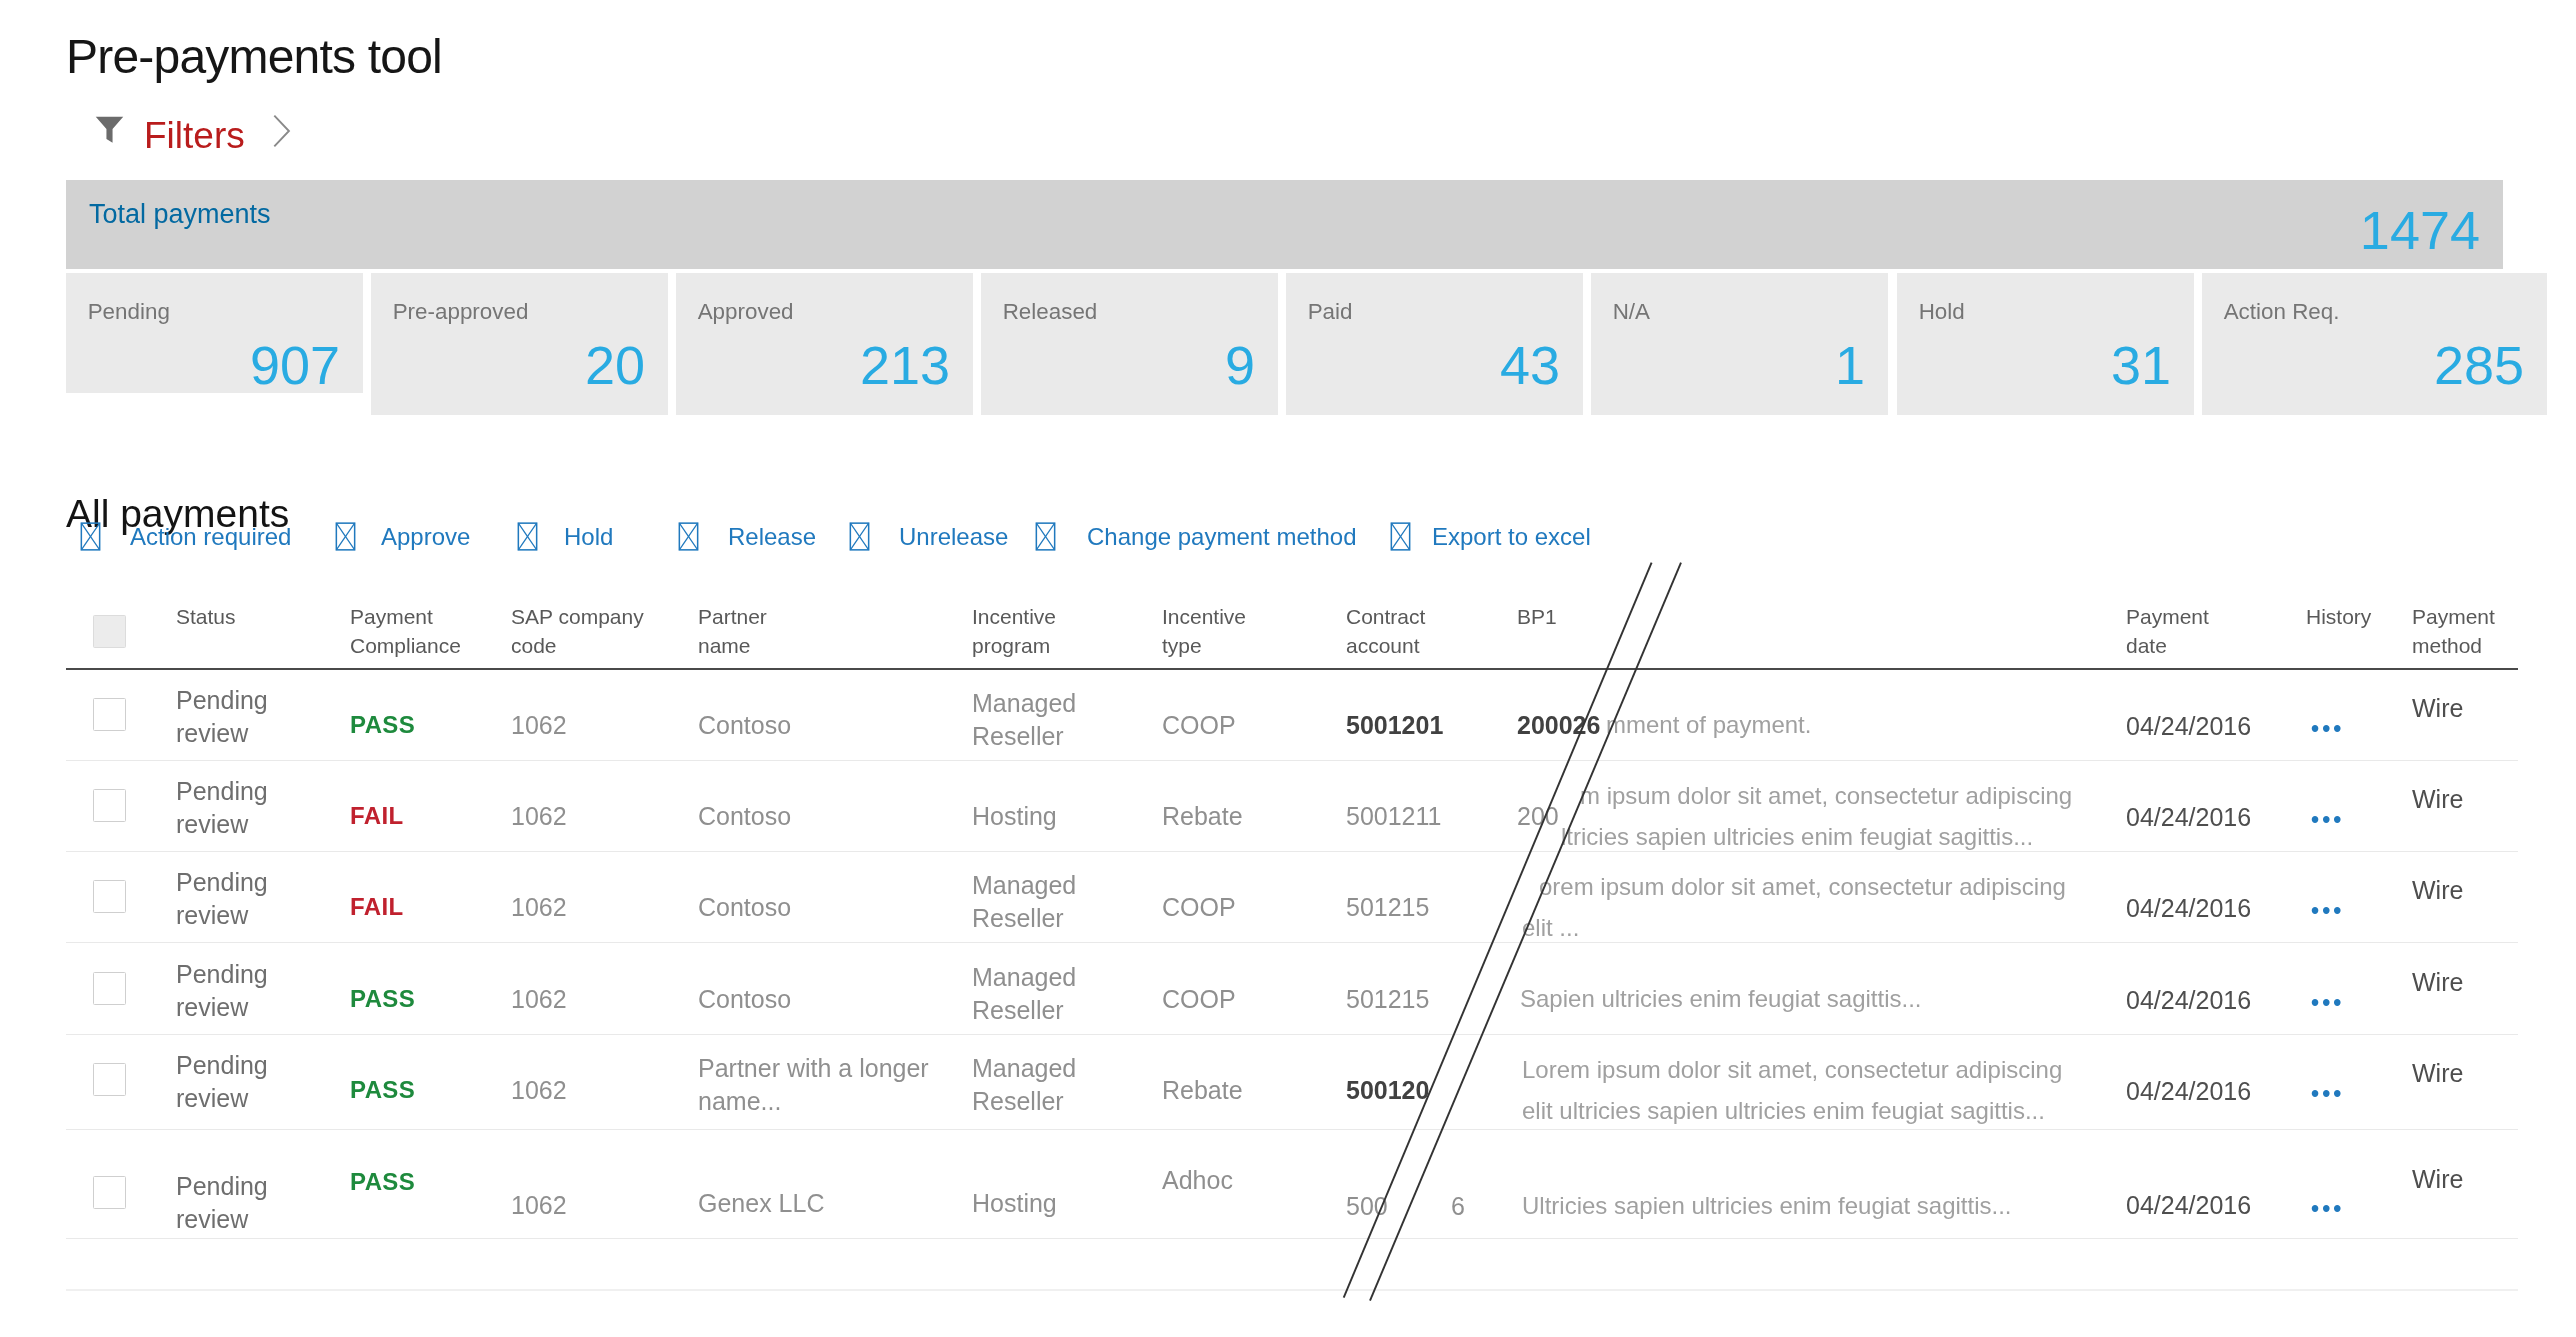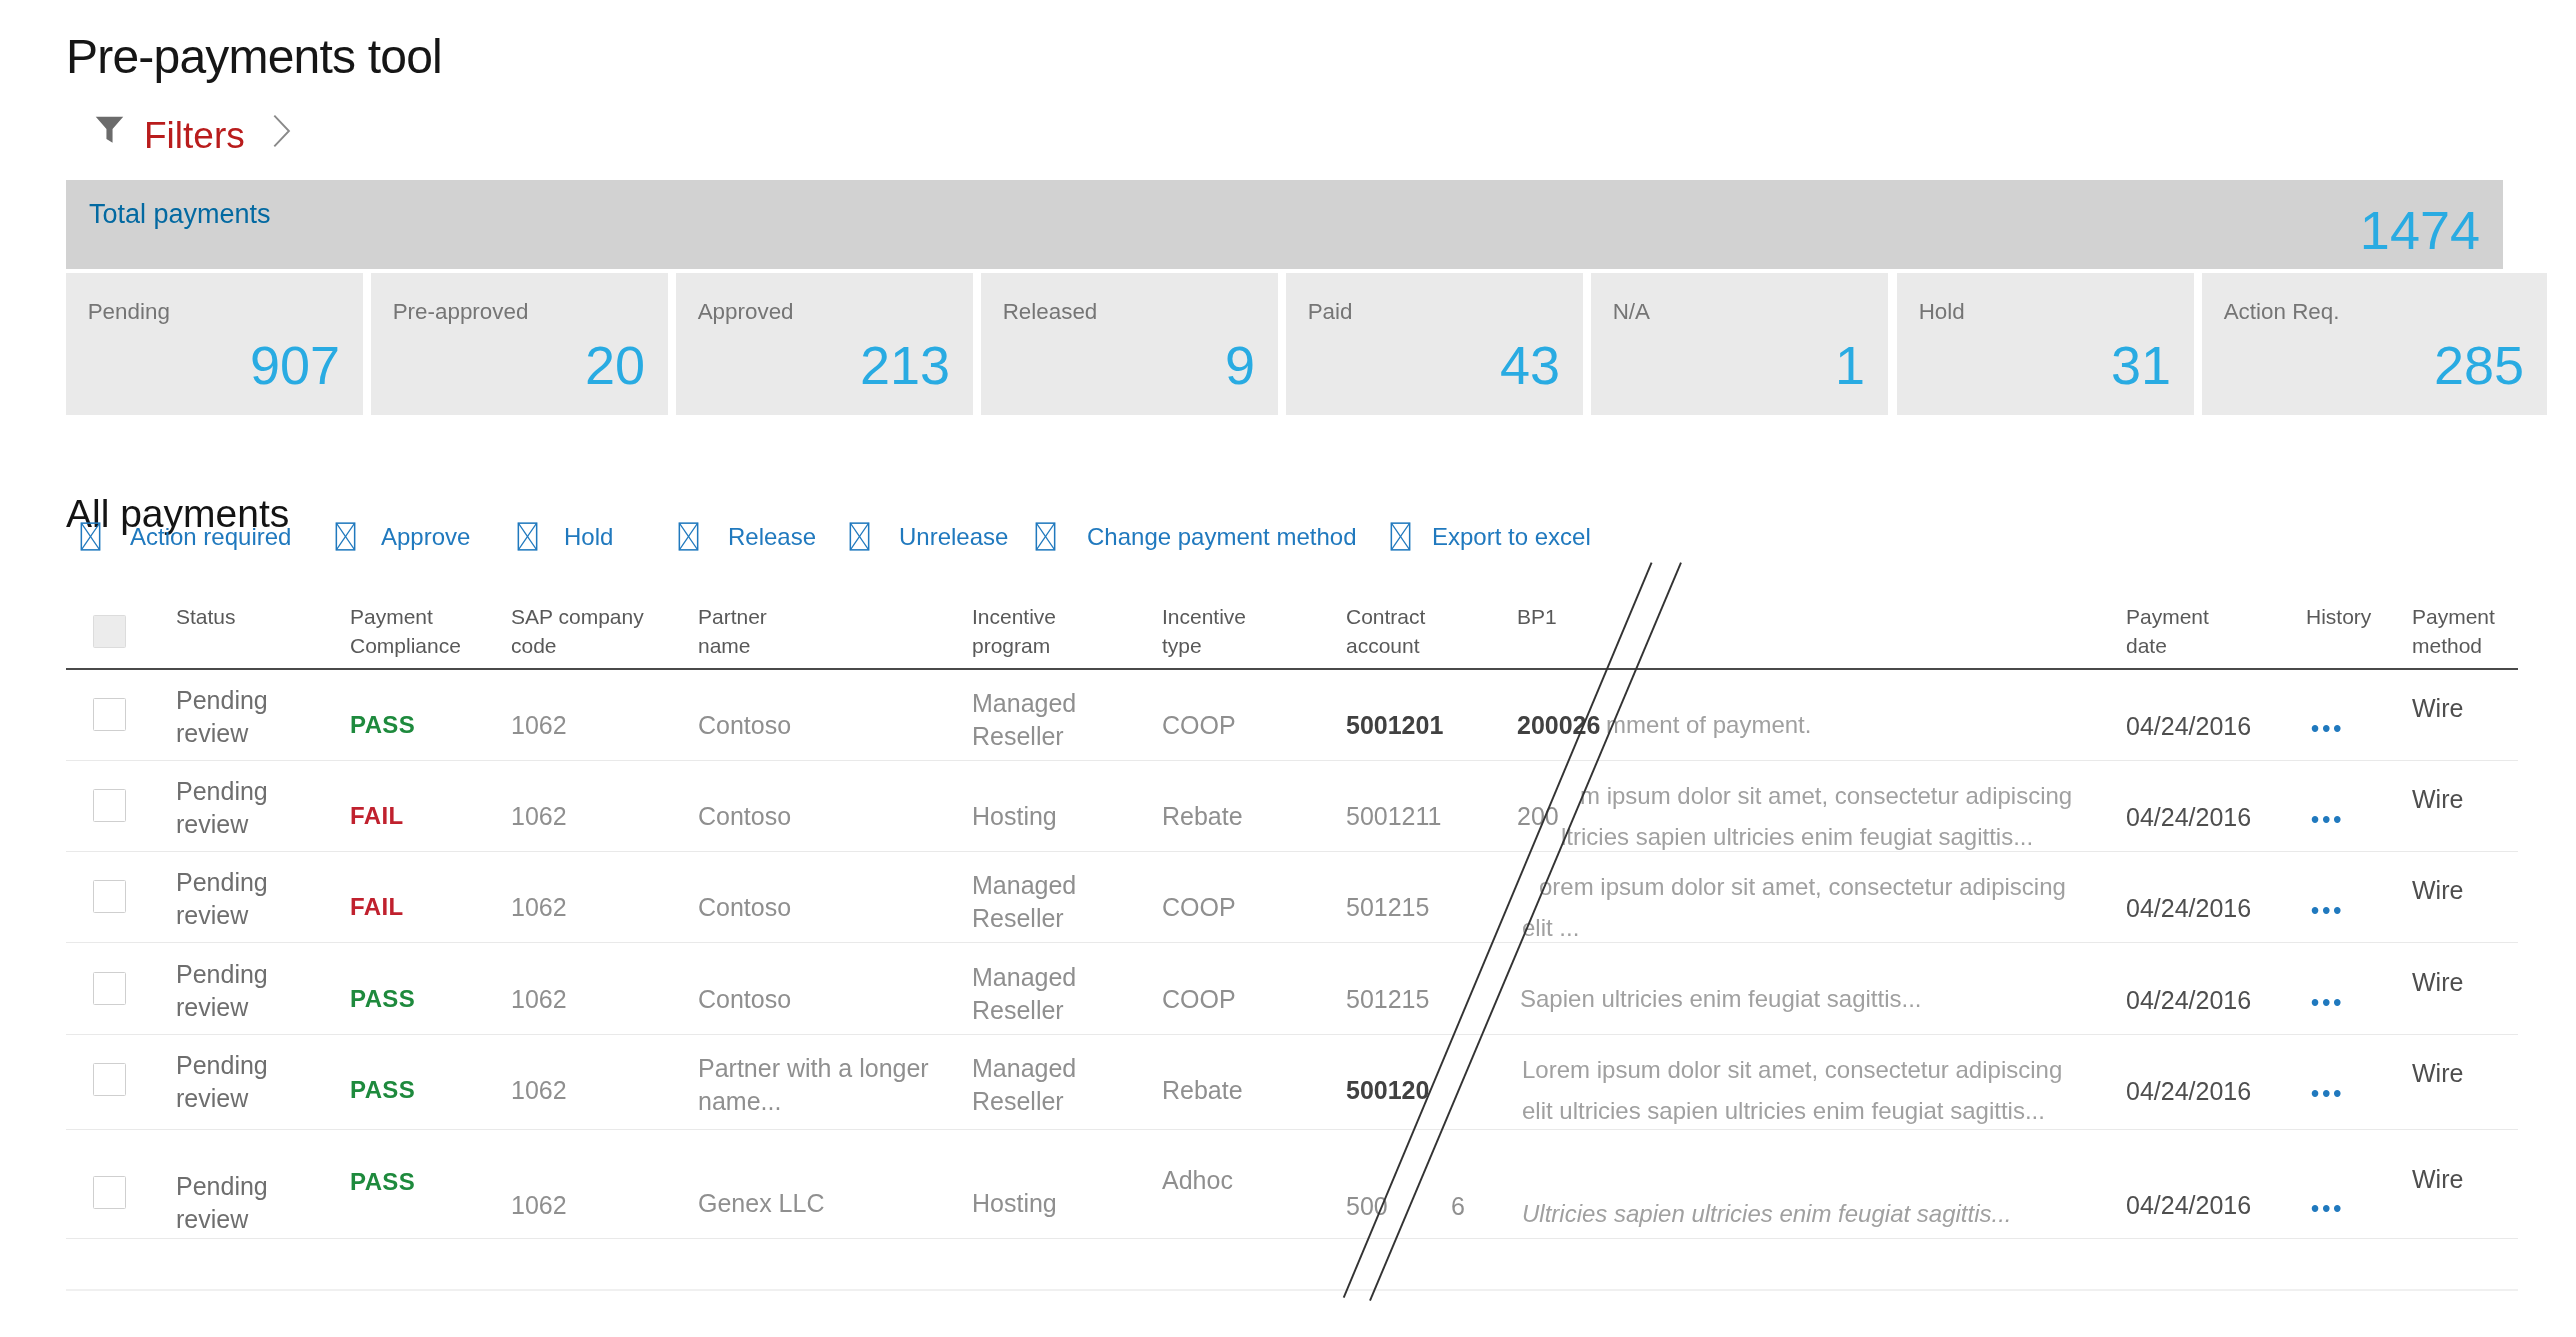--- a/index.html
+++ b/index.html
@@ -55,21 +55,21 @@
       </svg>
     </span>
   </div>
 
   <div class="abs totalbar" style="left:66px;top:180px;width:2437px;height:89px;">
     <div class="abs lbl" style="left:23px;top:18.6px;">Total payments</div>
     <div class="abs bignum" style="right:23px;top:23px;">1474</div>
   </div>
 
   <div class="abs" style="left:66px;top:273px;width:2437px;height:142px;" id="tiles-row">
-      <div class="tile abs" style="left:0px;top:0;width:297px;height:142px;">
+      <div class="tile abs" style="left:0px;top:0;width:297px;height:120px;">
         <div class="lbl" style="">Pending</div>
         <div class="val" style="">907</div>
       </div>
       <div class="tile abs" style="left:305px;top:0;width:297px;height:142px;">
         <div class="lbl" style="">Pre-approved</div>
         <div class="val" style="">20</div>
       </div>
       <div class="tile abs" style="left:610px;top:0;width:297px;height:142px;">
         <div class="lbl" style="">Approved</div>
         <div class="val" style="">213</div>
@@ -280,21 +280,21 @@
         <div class="row-sep abs" style="left:66px;bottom:0;width:2452px;"></div>
         <div class="cb abs" style="left:93px;top:46px;"></div>
         <div class="cell status wrap" style="left:176px;top:40px;width:135px;">Pending review</div>
         <div class="cell comp pass" style="left:350px;top:36px;">PASS</div>
         <div class="cell" style="left:511px;top:59px;">1062</div>
         <div class="cell wrap" style="left:698px;top:57px;width:259px;">Genex LLC</div>
         <div class="cell wrap" style="left:972px;top:57px;width:174px;">Hosting</div>
         <div class="cell" style="left:1162px;top:34px;">Adhoc</div>
         <div class="cell" style="left:1346px;top:60px;">500</div>
         <div class="cell" style="left:1451px;top:60px;">6</div>
-        <div class="cell comment" style="left:1522px;top:68px;font-style:italic;">Ultricies sapien ultricies enim feugiat sagittis...</div>
+        <div class="cell comment" style="left:1522px;top:60px;">Ultricies sapien ultricies enim feugiat sagittis...</div>
         <div class="cell date" style="left:2126px;top:59px;">04/24/2016</div>
         <div class="cell dots" style="left:2311px;top:63px;">•••</div>
         <div class="cell method" style="left:2412px;top:32.5px;">Wire</div>
       </div>
     </div>
 
   <div class="abs row-sep faint" style="left:66px;top:1289px;width:2452px;"></div>
 
   <svg class="abs" style="left:0;top:0;pointer-events:none;z-index:40;" width="2576" height="1338" viewBox="0 0 3330 1729">
     <line x1="2135" y1="727" x2="1737" y2="1677" stroke="#333" stroke-width="2.5"></line>

